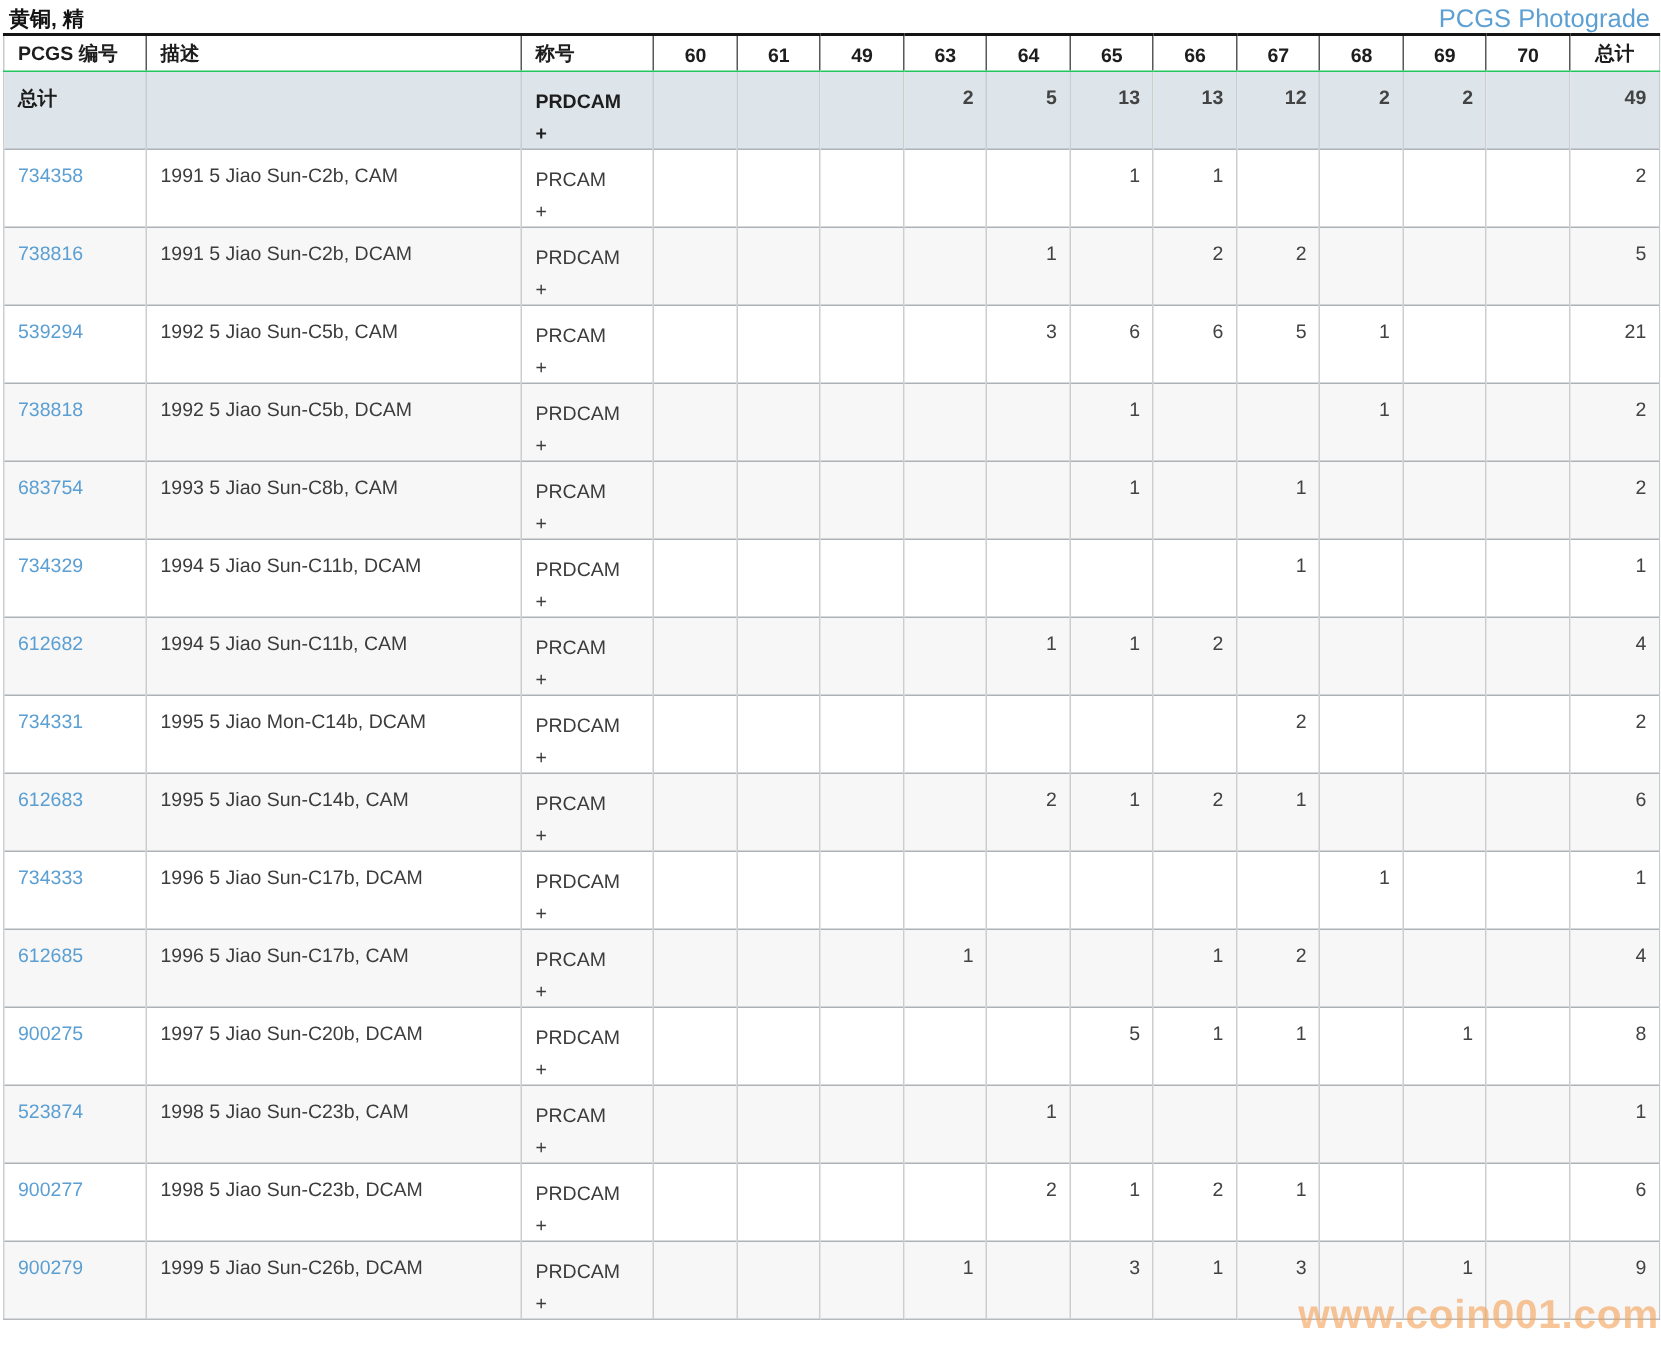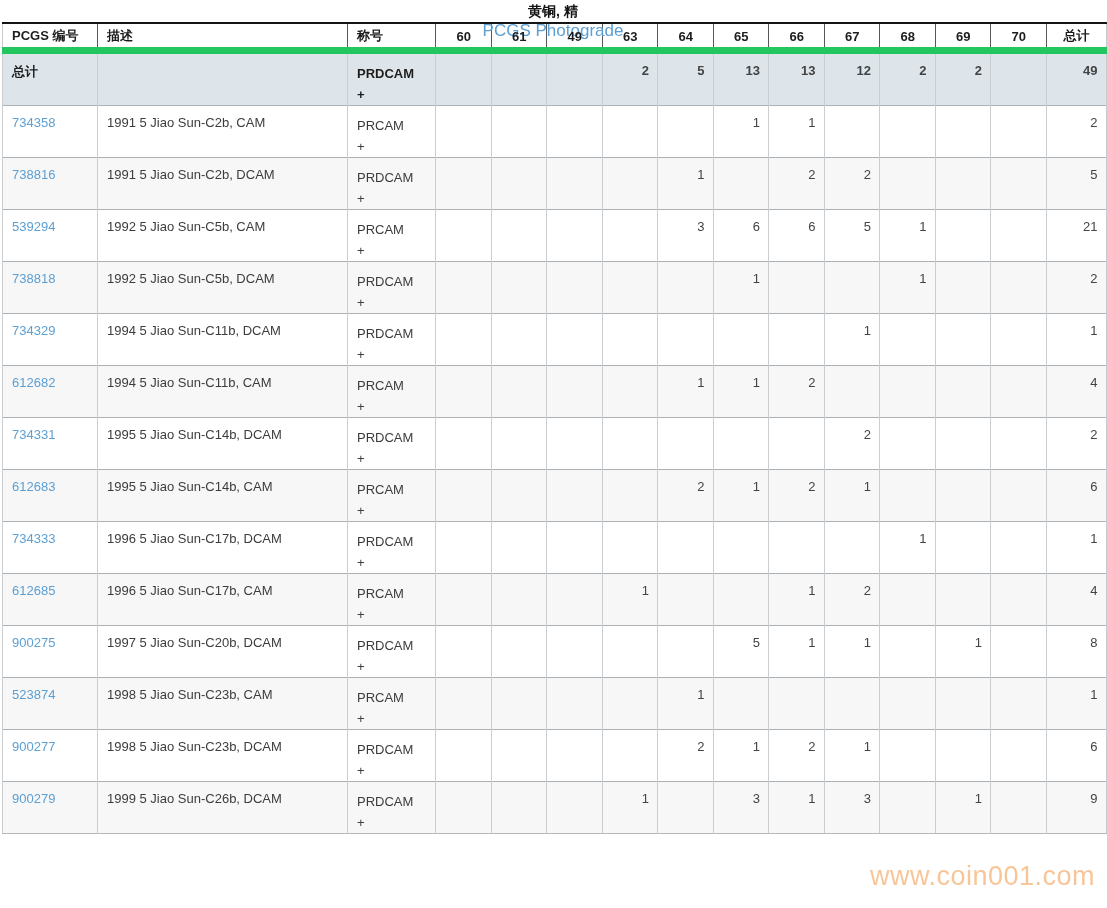--- a/index.html
+++ b/index.html
@@ -5,28 +5,28 @@
   :root{
     --link-blue:#5b9fd3;
     --total-row-bg:#dde5ea;
     --zebra-bg:#f7f7f7;
     --watermark-orange:#f3a258;
     --header-border-dark:#141414;
   }
   *{box-sizing:border-box;}
   body{margin:0;background:#fff;font-family:"Liberation Sans",sans-serif;}
   .page{position:relative;width:1107px;height:908px;background:#fff;overflow:hidden;}
-  .topbar{height:22px;display:flex;justify-content:space-between;align-items:center;padding:3px 7px 0 6px;flex-direction:column;}
+  .topbar{height:22px;display:flex;justify-content:space-between;align-items:center;padding:3px 7px 0 6px;}
   .page-title{font-size:14px;font-weight:bold;color:#141414;}
   .photograde-link{font-size:17px;color:var(--link-blue);text-decoration:none;cursor:pointer;}
   table.pop{border-collapse:collapse;table-layout:fixed;width:1103px;margin-left:2px;}
   table.pop thead tr{height:24px;}
   table.pop th{
     border-top:2px solid var(--header-border-dark);
-    border-bottom:7px solid #22c55e;
+    border-bottom:1px solid #22c55e;
     border-left:1px solid #54595d;
     background:#fff;color:#1d1d1d;font-size:13px;font-weight:bold;
     text-align:left;padding:3px 16px 2px 9px;vertical-align:middle;
   }
   table.pop th:first-child{border-left:1px solid #c7cbce;}
   table.pop th:last-child{border-right:1px solid #c7cbce;}
   table.pop th.num{text-align:center;padding-right:8px;}
   table.pop tbody tr{height:45px;}
   table.pop td{
     border-left:1px solid #caced1;border-top:1px solid #adb2b6;
@@ -34,22 +34,22 @@
     font-size:13px;color:#3c3c3c;background:#fff;overflow:hidden;
   }
   table.pop td:last-child{border-right:1px solid #c7cbce;}
   table.pop tbody tr:last-child td{border-bottom:1px solid #b6babd;}
   table.pop td.num{text-align:right;padding-right:8px;padding-left:4px;color:#434343;}
   table.pop td.desig{line-height:21px;}
   tr.total-row td{background:var(--total-row-bg);font-weight:bold;color:#1d1d1d;}
   tr.alt td{background:var(--zebra-bg);}
   .pcgs-link{color:var(--link-blue);text-decoration:none;cursor:pointer;}
   .watermark{
-    position:absolute;right:12px;top:861px;
-    font-size:27px;font-weight:normal;letter-spacing:.5px;
+    position:absolute;right:1px;top:861px;
+    font-size:27px;font-weight:bold;letter-spacing:.5px;
     color:var(--watermark-orange);opacity:.62;pointer-events:none;white-space:nowrap;
   }
 </style>
 </head>
 <body>
 
 <div class="page">
   <div class="topbar">
     <div class="page-title">黄铜, 精</div>
     <a class="photograde-link" href="#">PCGS Photograde</a>
@@ -171,20 +171,37 @@
           <td class="num"></td>
           <td class="num"></td>
           <td class="num">1</td>
           <td class="num"></td>
           <td class="num"></td>
           <td class="num">1</td>
           <td class="num"></td>
           <td class="num"></td>
           <td class="num">2</td>
         </tr>
+        <tr class="alt">
+          <td><a class="pcgs-link" href="#">683754</a></td>
+          <td>1993 5 Jiao Sun-C8b, CAM</td>
+          <td class="desig">PRCAM<br>+</td>
+          <td class="num"></td>
+          <td class="num"></td>
+          <td class="num"></td>
+          <td class="num"></td>
+          <td class="num"></td>
+          <td class="num">1</td>
+          <td class="num"></td>
+          <td class="num">1</td>
+          <td class="num"></td>
+          <td class="num"></td>
+          <td class="num"></td>
+          <td class="num">2</td>
+        </tr>
         <tr>
           <td><a class="pcgs-link" href="#">734329</a></td>
           <td>1994 5 Jiao Sun-C11b, DCAM</td>
           <td class="desig">PRDCAM<br>+</td>
           <td class="num"></td>
           <td class="num"></td>
           <td class="num"></td>
           <td class="num"></td>
           <td class="num"></td>
           <td class="num"></td>
@@ -207,21 +224,21 @@
           <td class="num">1</td>
           <td class="num">2</td>
           <td class="num"></td>
           <td class="num"></td>
           <td class="num"></td>
           <td class="num"></td>
           <td class="num">4</td>
         </tr>
         <tr>
           <td><a class="pcgs-link" href="#">734331</a></td>
-          <td>1995 5 Jiao Sun-C14b, DCAM</td>
+          <td>1995 5 Jiao Mon-C14b, DCAM</td>
           <td class="desig">PRDCAM<br>+</td>
           <td class="num"></td>
           <td class="num"></td>
           <td class="num"></td>
           <td class="num"></td>
           <td class="num"></td>
           <td class="num"></td>
           <td class="num"></td>
           <td class="num">2</td>
           <td class="num"></td>

